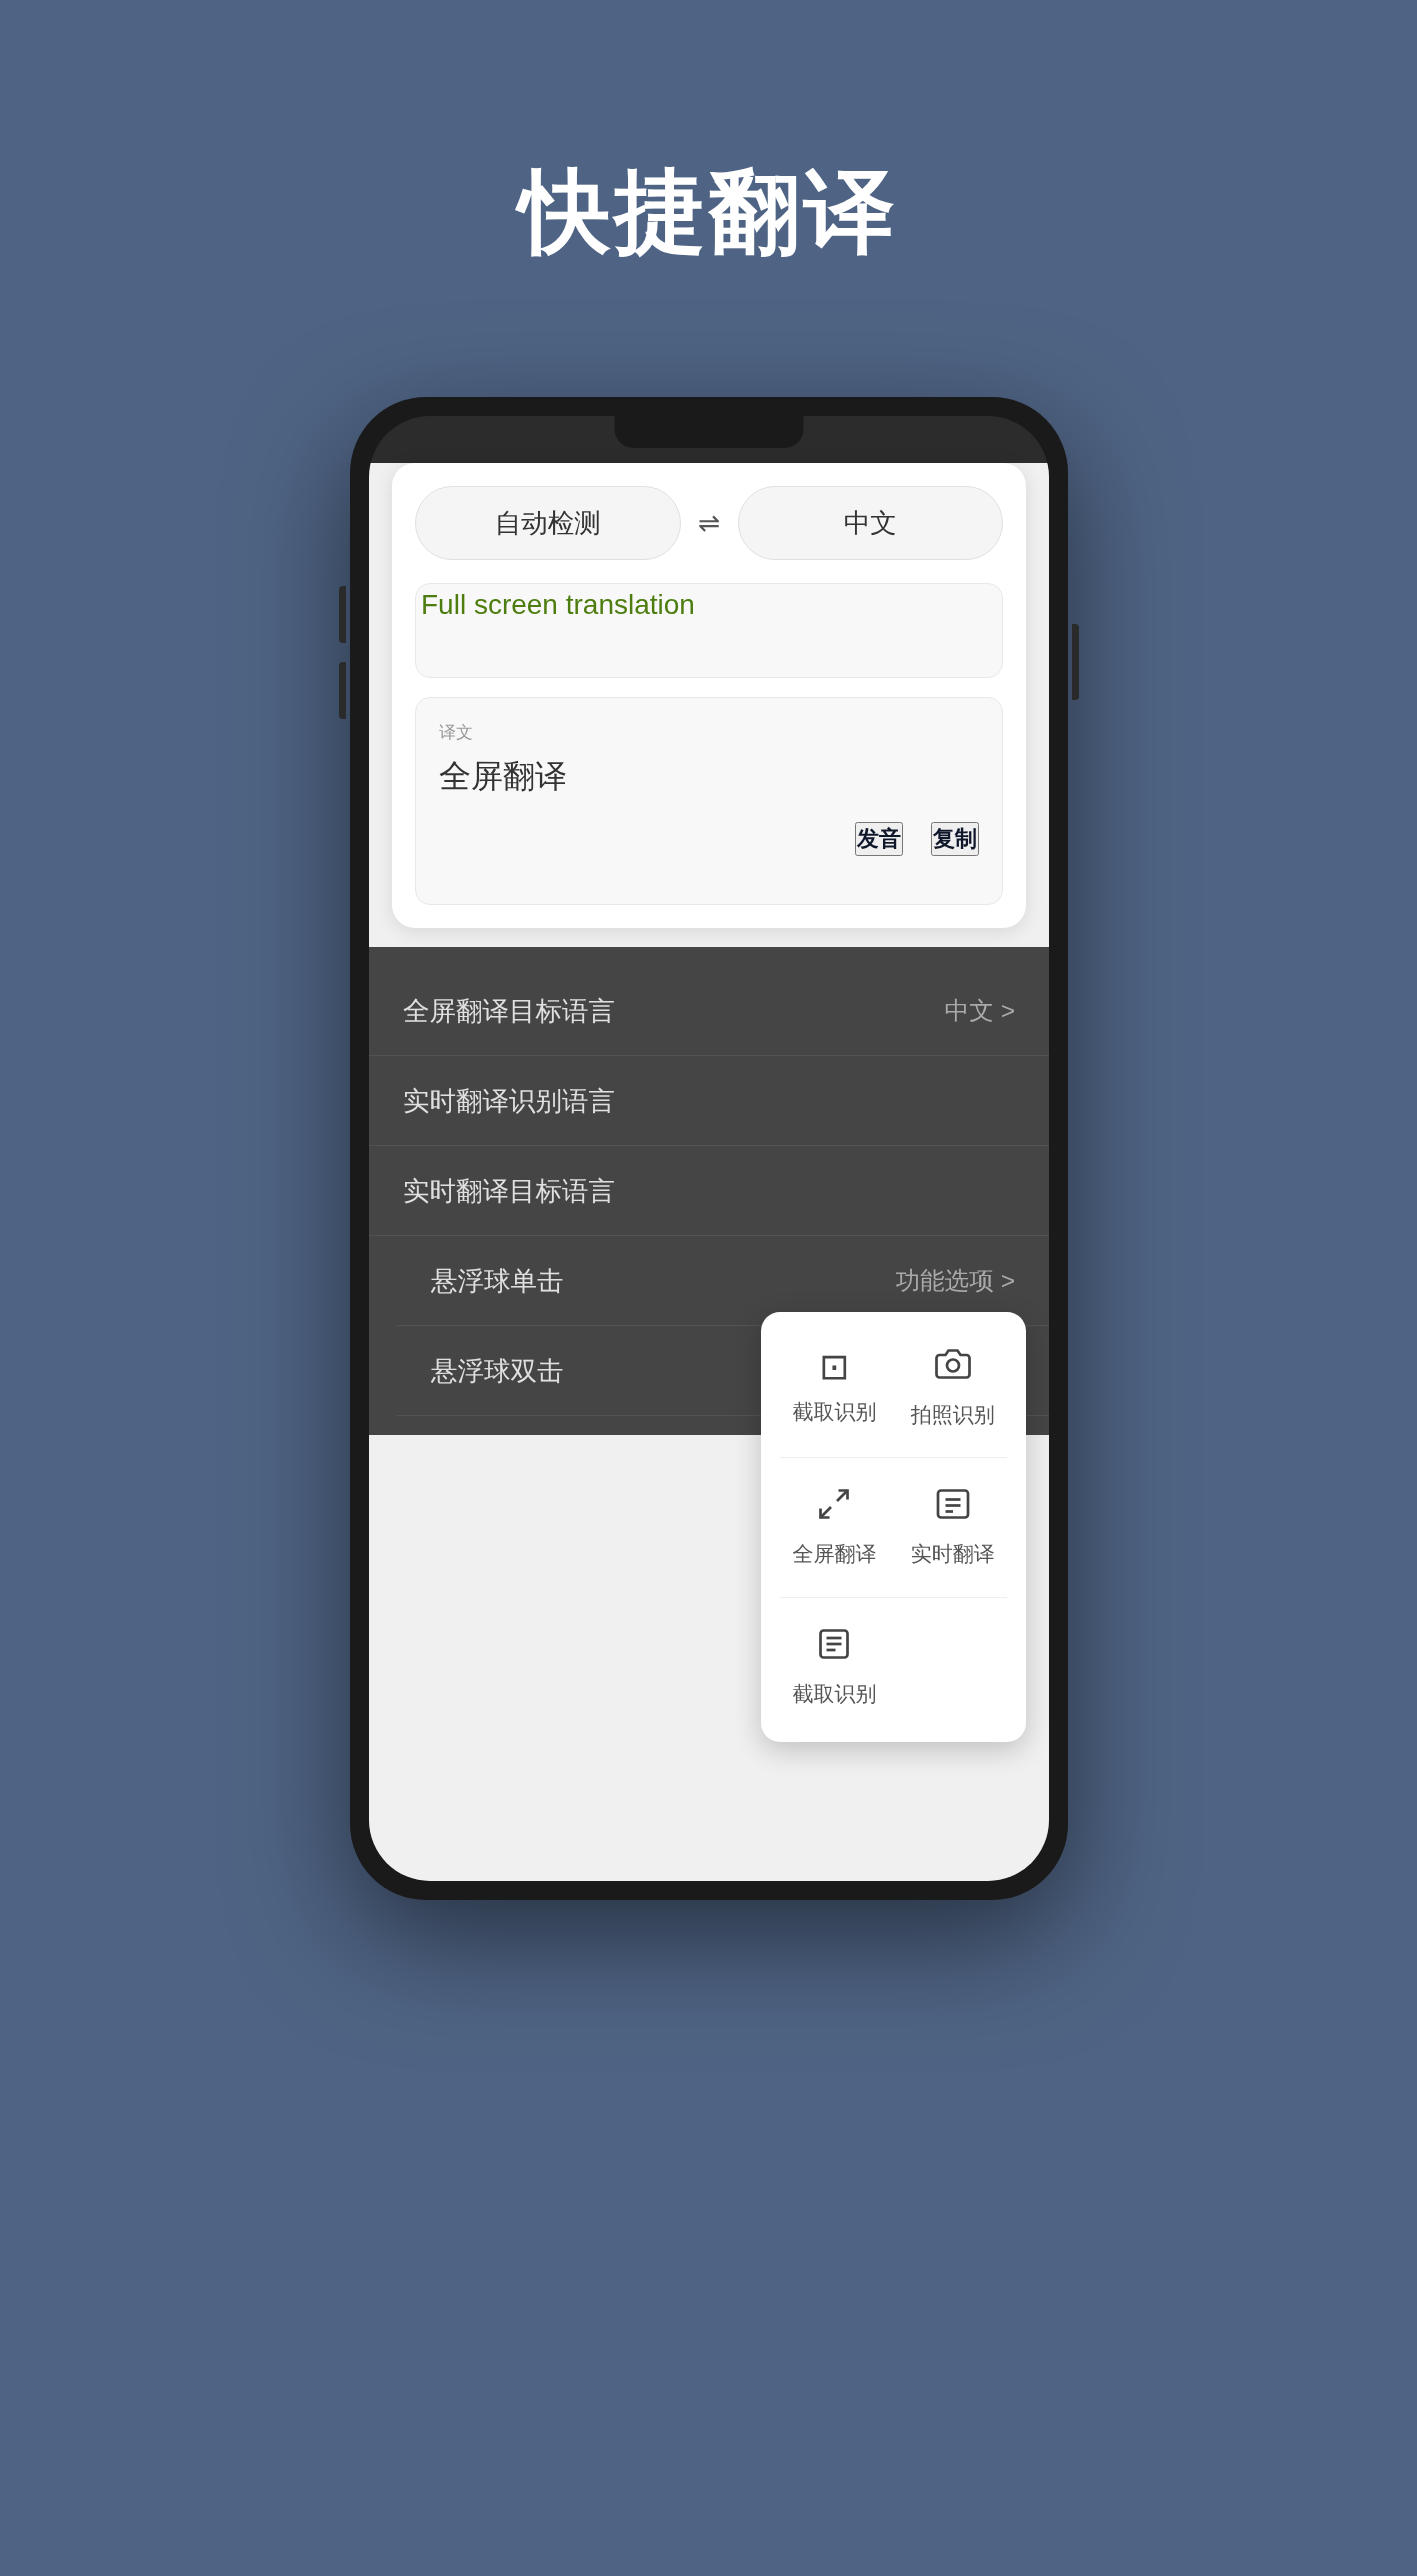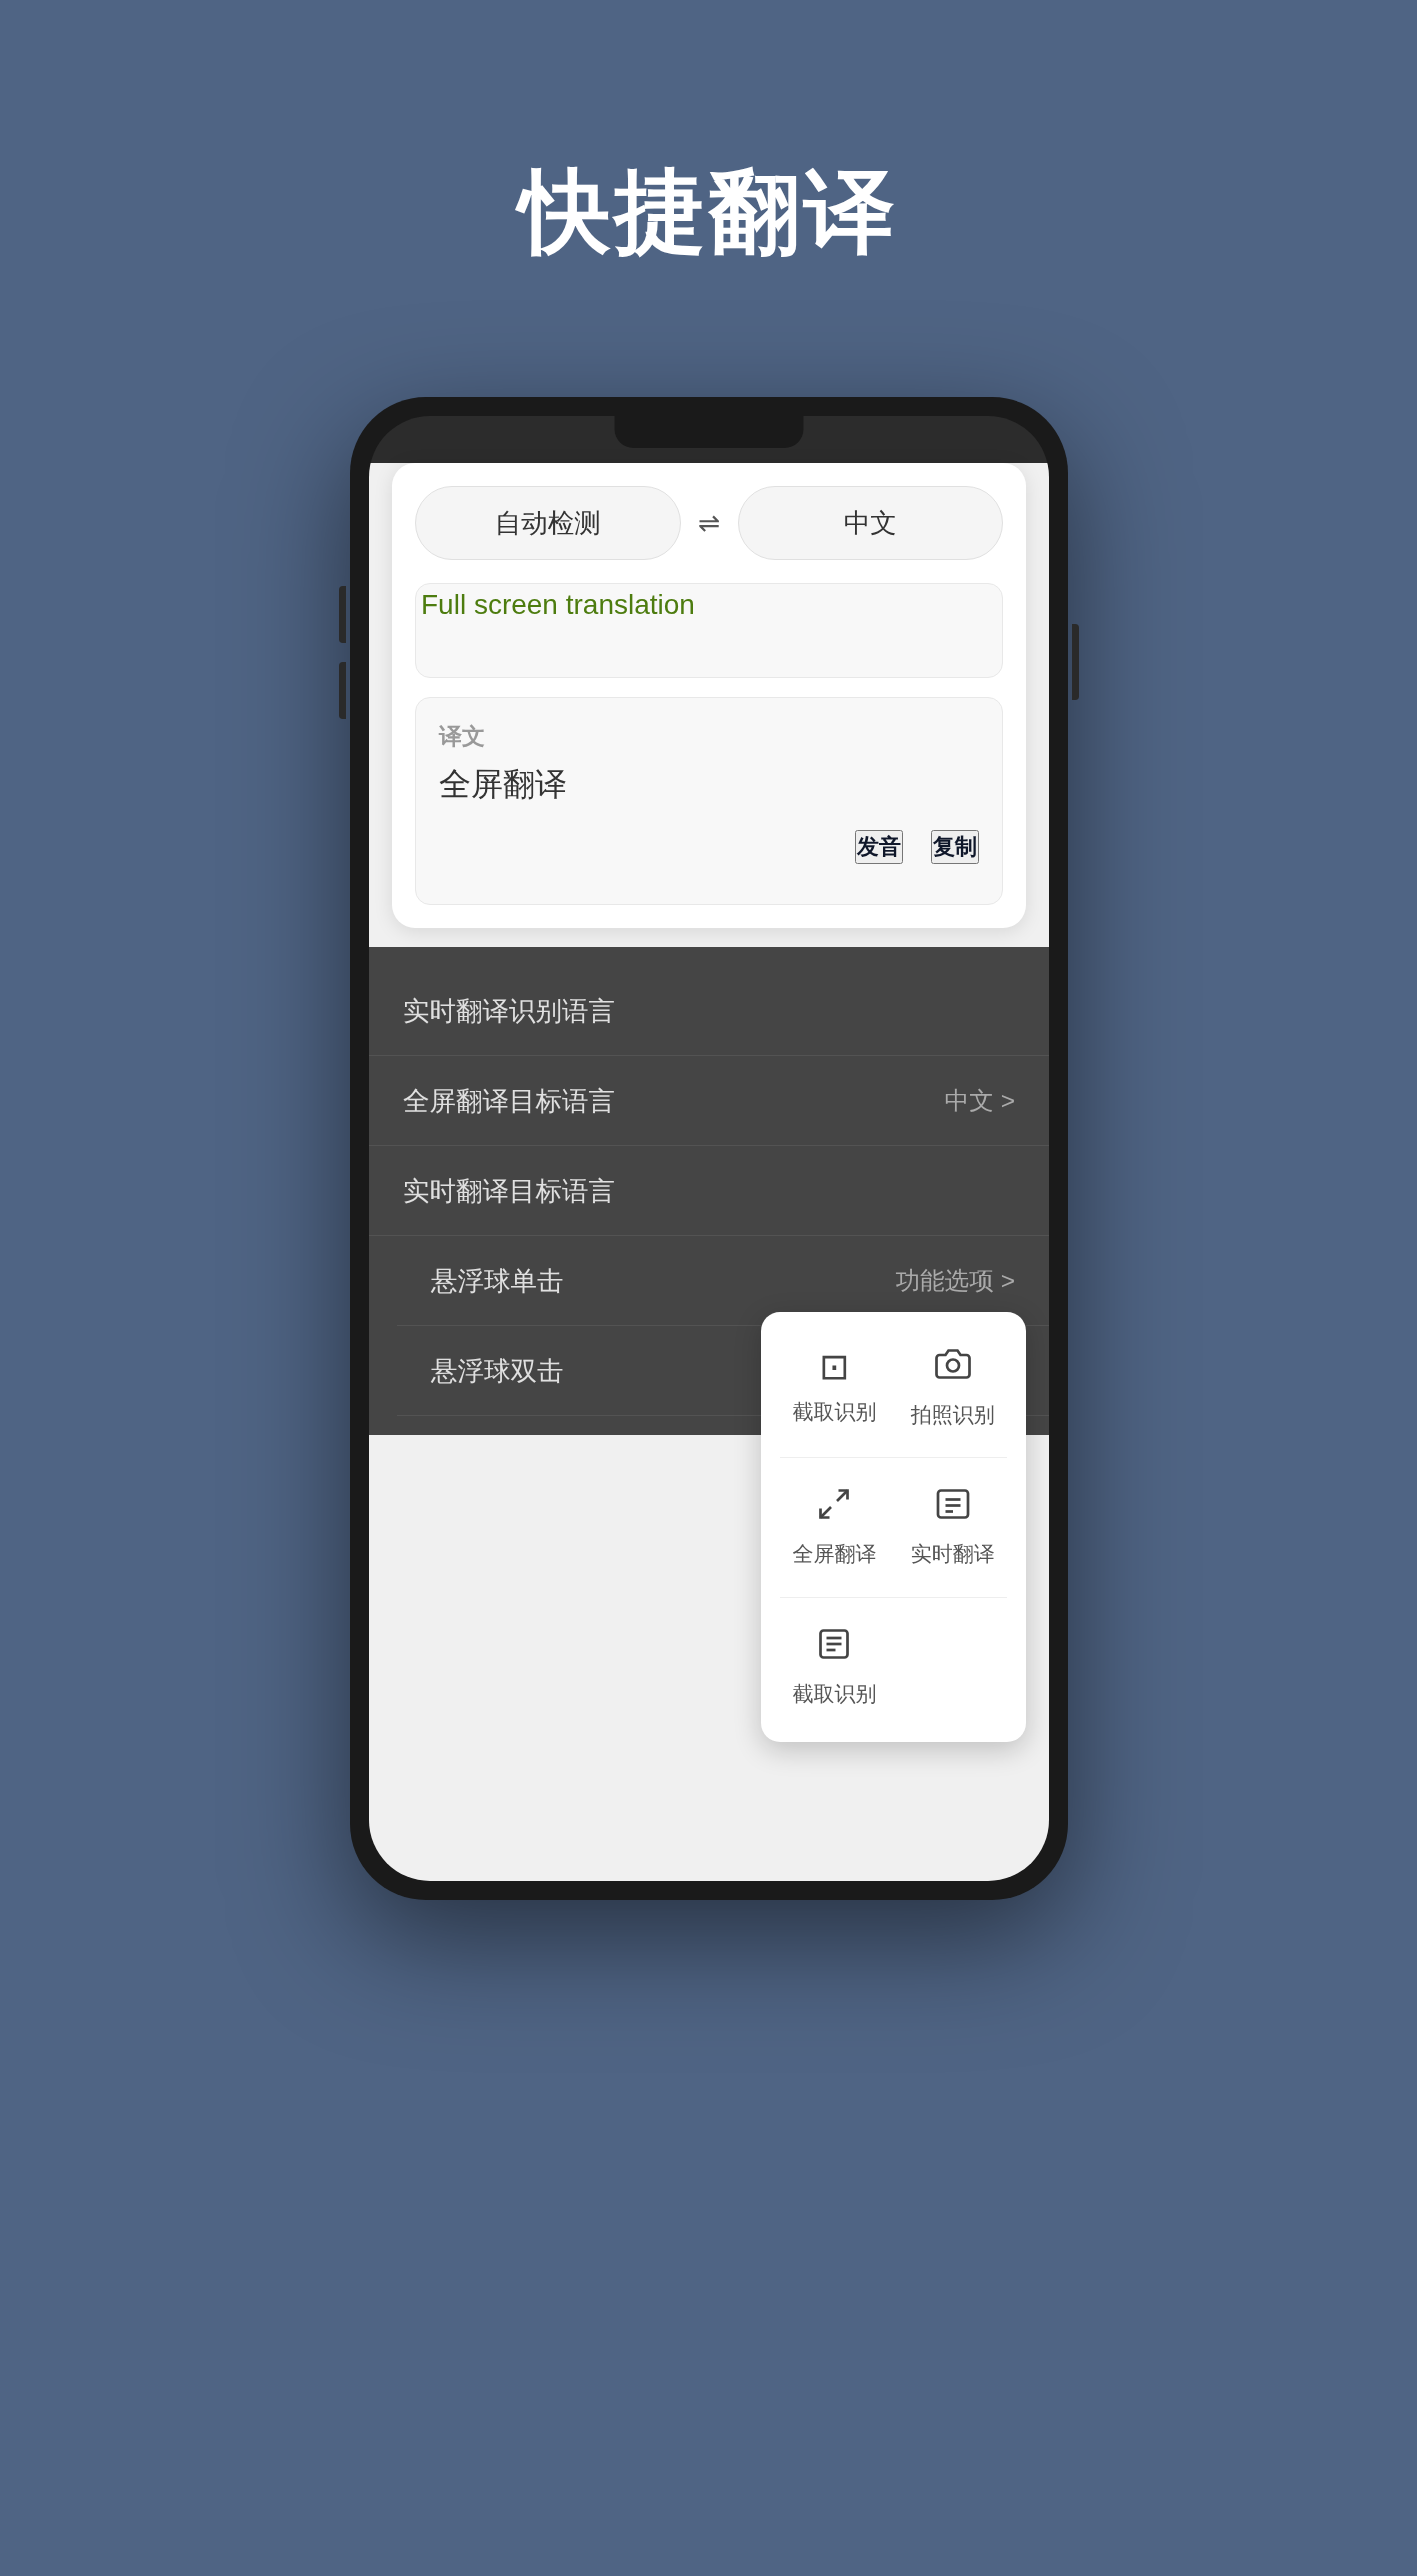--- a/index.html
+++ b/index.html
@@ -149,24 +149,23 @@
     
     .result-box {
       background: #f8f8f8;
       border-radius: 15px;
       padding: 23px;
       min-height: 208px;
       border: 0.9px solid #e8e8e8;
     }
 
     .result-label {
-      font-size: 23px;
+      font-size: 17px;
       color: #999;
       margin-bottom: 11.3px;
-      font-weight: bold;
     }
 
     .result-text {
       font-size: 32px;
       color: #333;
       font-weight: 500;
       margin-bottom: 23px;
     }
 
     .result-actions {
@@ -283,27 +282,27 @@
             <div class="result-actions">
               <button class="result-action-btn">发音</button>
               <button class="result-action-btn">复制</button>
             </div>
           </div>
         </div>
 
         <div class="settings-area">
 
           <div class="settings-item">
+            <span class="settings-item-label">全屏翻译目标语言</span>
+            <span class="settings-item-value">中文 &gt;</span>
+          </div>
+
+          <div class="settings-item">
             <span class="settings-item-label">实时翻译识别语言</span>
             <span class="settings-item-value"></span>
-          </div>
-
-          <div class="settings-item">
-            <span class="settings-item-label">全屏翻译目标语言</span>
-            <span class="settings-item-value">中文 &gt;</span>
           </div>
 
           <div class="settings-item">
             <span class="settings-item-label">实时翻译目标语言</span>
             <span class="settings-item-value"></span>
           </div>
 
           <div style="position:relative;margin-left:28px;">
             <div class="settings-item">
               <span class="settings-item-label">悬浮球单击</span>

